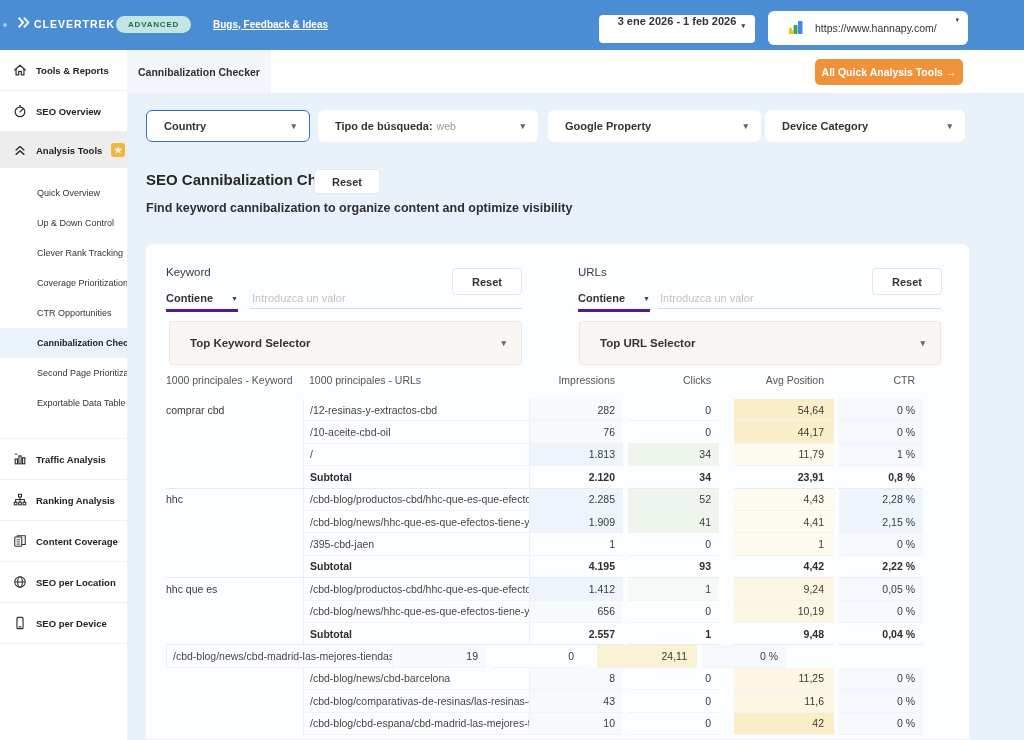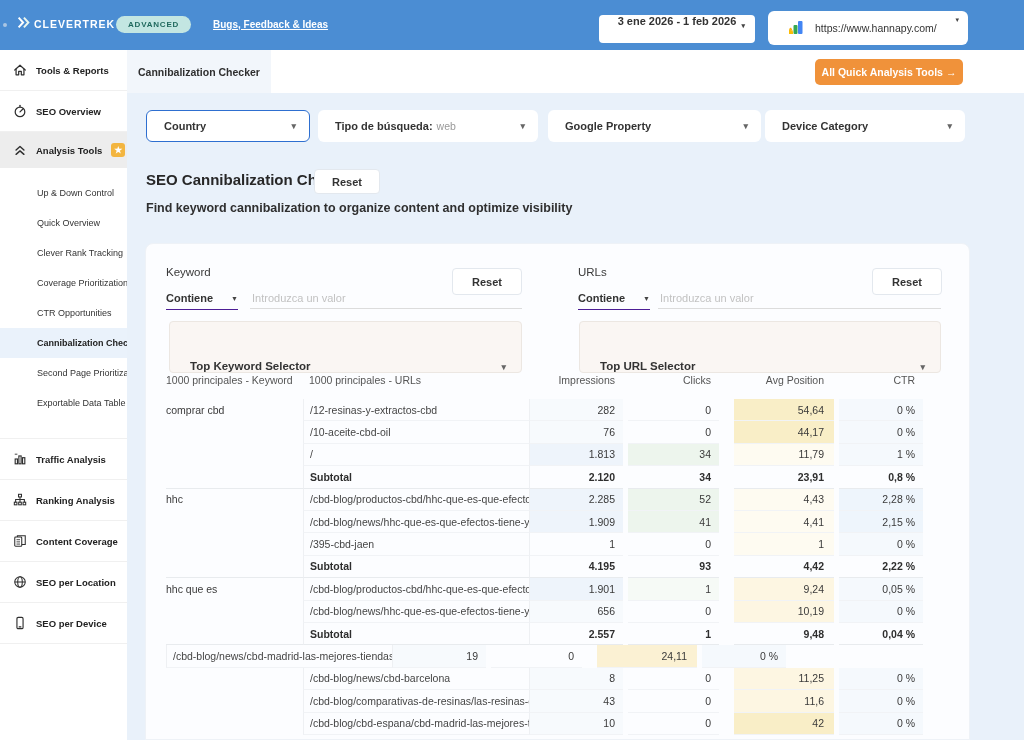--- a/index.html
+++ b/index.html
@@ -62,28 +62,28 @@
   .page-title{position:absolute;left:19px;top:78px;font-size:15px;font-weight:700;color:#272727;}
   .reset-main{position:absolute;left:187px;top:76px;width:66px;height:25px;background:#fff;
     border:1px solid #e3e8ee;border-radius:4px;font-size:11px;font-weight:700;color:#333;cursor:pointer;font-family:inherit;}
   .subtitle{position:absolute;left:19px;top:108px;font-size:12.5px;font-weight:600;color:#2f2f2f;}
 
   .card{position:absolute;left:18px;top:150px;width:825px;height:497px;background:#fcfdff;
     border:1px solid #eef2f7;border-radius:8px 8px 0 0;box-sizing:border-box;}
 
   .fgroup-label{position:absolute;top:22px;font-size:11.5px;color:#3a3a3a;}
   .op-box{position:absolute;top:43px;width:72px;height:22px;display:flex;align-items:center;
-    justify-content:space-between;border-bottom:1px solid #4c1d95;font-size:11px;font-weight:600;color:#333;cursor:pointer;}
+    justify-content:space-between;border-bottom:3px solid #4c1d95;font-size:11px;font-weight:600;color:#333;cursor:pointer;}
   .f-input{position:absolute;top:43px;height:22px;border:none;border-bottom:1px solid #dcdcdc;background:transparent;
     font-size:11px;color:#333;font-family:inherit;outline:none;box-sizing:border-box;}
   .f-input::placeholder{color:#c2c2c2;}
   .reset-sm{position:absolute;top:24px;width:70px;height:27px;background:#fff;border:1px solid #e3e8ee;
     border-radius:4px;font-size:11px;font-weight:700;color:#333;cursor:pointer;font-family:inherit;}
-  .selector{position:absolute;top:77px;height:52px;background:#faf6f3;border:1px solid #ece7e2;border-radius:4px;
-    display:flex;align-items:flex-end;box-sizing:border-box;font-size:11.5px;font-weight:600;color:#333;cursor:pointer;}
+  .selector{position:absolute;top:77px;height:44px;background:#faf6f3;border:1px solid #ece7e2;border-radius:4px;
+    display:flex;align-items:center;box-sizing:border-box;font-size:11.5px;font-weight:600;color:#333;cursor:pointer;}
   .selector .sel-label{margin-left:20px;}
   .selector .caret{position:absolute;right:15px;}
 
   
   .thead{position:absolute;left:20px;top:130px;display:flex;font-size:10.5px;color:#555;}
   .trow{position:absolute;left:20px;display:flex;height:22.4px;font-size:10.5px;color:#3a3a3a;}
   .cell{display:flex;align-items:center;box-sizing:border-box;height:100%;}
   .c-kw{width:137px;border-bottom:1px solid transparent;}
   .c-url{width:226px;padding-left:6px;border-left:1px solid #eef0f3;border-bottom:1px solid #f1f3f6;
     white-space:nowrap;overflow:hidden;color:#454545;}
@@ -159,22 +159,22 @@
       <div class="side-item highlight">
         <span class="s-icon">
           <svg width="14" height="14" viewBox="0 0 16 16" fill="none" stroke="#2f2f2f" stroke-width="1.6" stroke-linecap="round" stroke-linejoin="round">
             <path d="M3.5 8 L8 4 L12.5 8"></path>
             <path d="M3.5 13 L8 9 L12.5 13"></path>
           </svg>
         </span>
         <span>Analysis Tools</span>
         <span class="star-badge">★</span>
       </div>
+      <div class="side-sub">Quick Overview</div>
       <div class="side-sub">Up &amp; Down Control</div>
-      <div class="side-sub">Quick Overview</div>
       <div class="side-sub">Clever Rank Tracking</div>
       <div class="side-sub">Coverage Prioritization</div>
       <div class="side-sub">CTR Opportunities</div>
       <div class="side-sub active">Cannibalization Checker</div>
       <div class="side-sub">Second Page Prioritization</div>
       <div class="side-sub last">Exportable Data Table</div>
       <div class="side-divider"></div>
       <div class="side-item divided">
         <span class="s-icon">
           <svg width="14" height="14" viewBox="0 0 16 16" fill="none" stroke="#2f2f2f" stroke-width="1.3">
@@ -355,21 +355,21 @@
             <div class="cell c-kw"></div>
             <div class="cell c-url" style="font-weight: 700;">Subtotal</div>
             <div class="cell c-imp num">4.195</div>
             <div class="cell c-clk num">93</div>
             <div class="cell c-pos num">4,42</div>
             <div class="cell c-ctr num">2,22 %</div>
           </div>
           <div class="trow" style="top: 334.2px;">
             <div class="cell c-kw">hhc que es</div>
             <div class="cell c-url">/cbd-blog/productos-cbd/hhc-que-es-que-efectos-ti…</div>
-            <div class="cell c-imp num" style="background: rgb(238, 244, 251);">1.901</div>
+            <div class="cell c-imp num" style="background: rgb(238, 244, 251);">1.412</div>
             <div class="cell c-clk num" style="background: rgb(246, 250, 246);">1</div>
             <div class="cell c-pos num" style="background: rgb(253, 246, 226);">9,24</div>
             <div class="cell c-ctr num" style="background: rgb(245, 249, 253);">0,05 %</div>
           </div>
           <div class="trow" style="top: 356.6px;">
             <div class="cell c-kw"></div>
             <div class="cell c-url">/cbd-blog/news/hhc-que-es-que-efectos-tiene-y-don…</div>
             <div class="cell c-imp num" style="background: rgb(247, 250, 253);">656</div>
             <div class="cell c-clk num" style="background: transparent;">0</div>
             <div class="cell c-pos num" style="background: rgb(253, 246, 226);">10,19</div>

